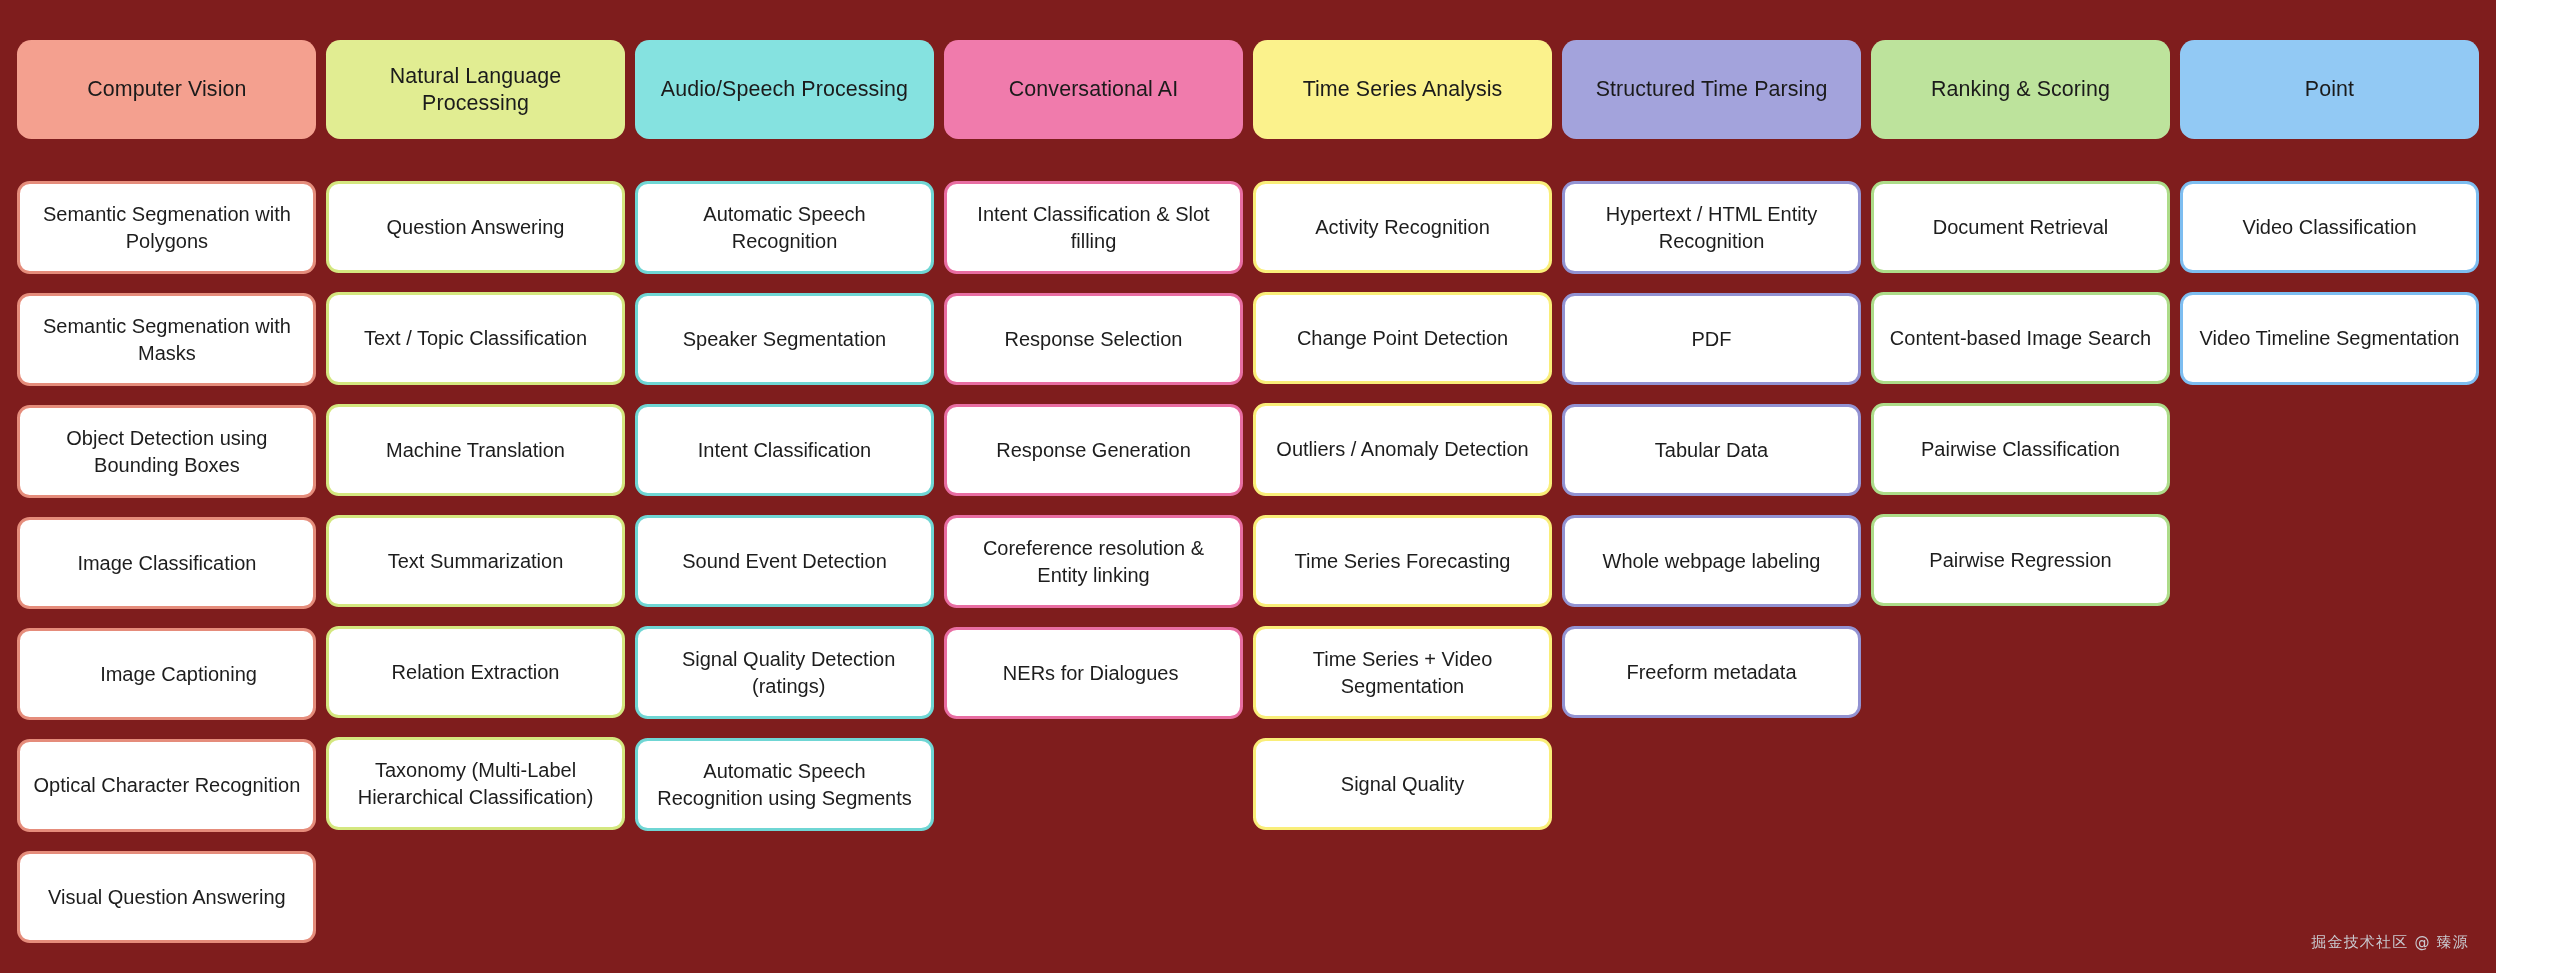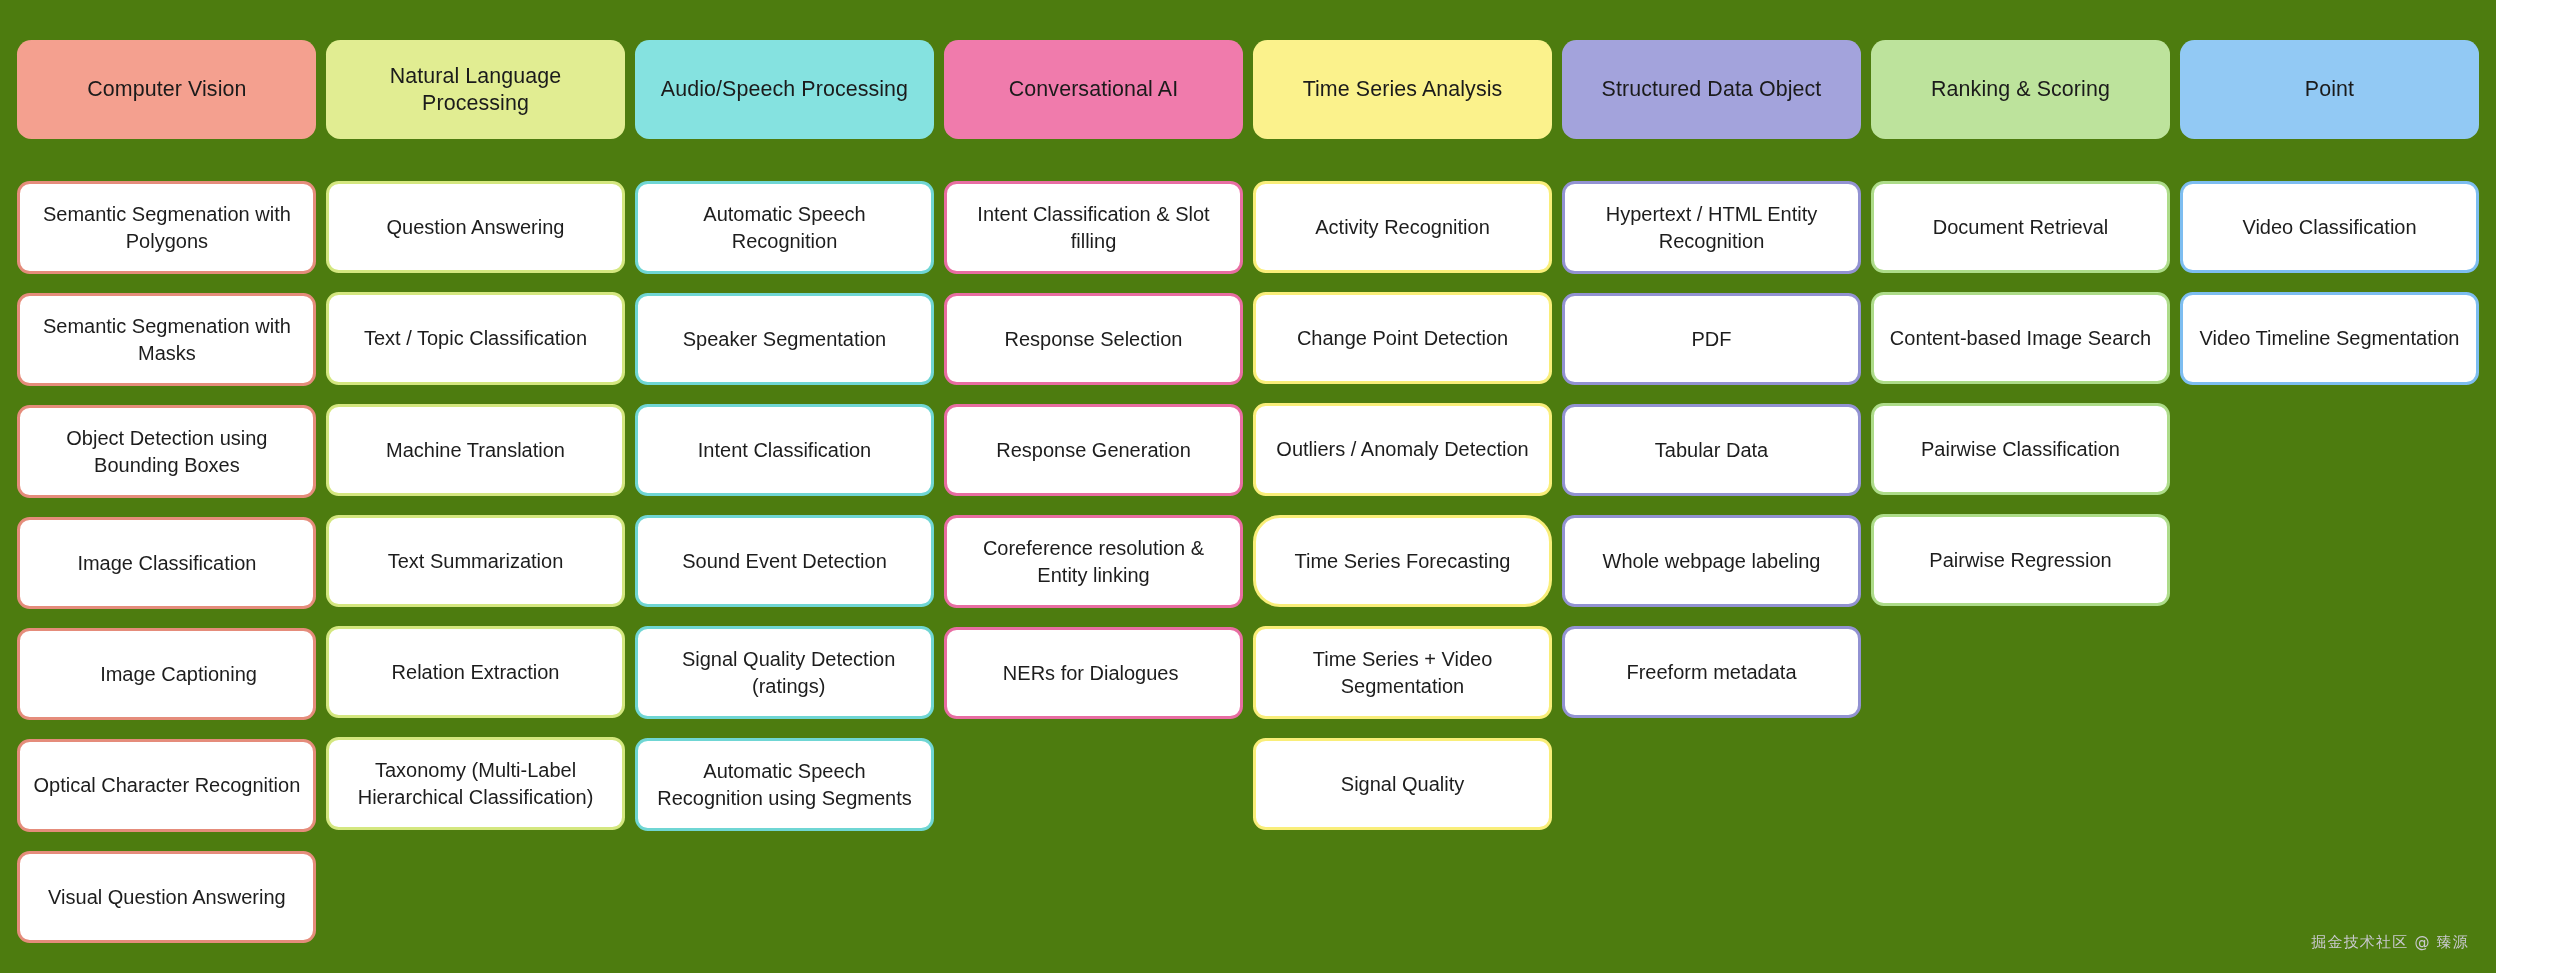--- a/index.html
+++ b/index.html
@@ -7,21 +7,21 @@
     width: 2576px;
     height: 974px;
     background: #ffffff;
     font-family: "Liberation Sans", "DejaVu Sans", sans-serif;
     overflow: hidden;
   }
   #board {
     position: relative;
     width: 2496px;
     height: 974px;
-    background: #4d7c0f;
+    background: #7f1d1d;
   }
   .column {
     position: absolute;
     top: 0;
     width: 299px;
   }
   .header-card {
     position: absolute;
     left: 0;
     top: 40px;
@@ -188,34 +188,34 @@
         <div class="cells">
           <div class="cell h1" style="border-color: rgb(249, 238, 121);">
             <span class="cell-label">Activity Recognition</span>
           </div>
           <div class="cell h1" style="border-color: rgb(249, 238, 121);">
             <span class="cell-label">Change Point Detection</span>
           </div>
           <div class="cell h2" style="border-color: rgb(249, 238, 121);">
             <span class="cell-label">Outliers / Anomaly Detection</span>
           </div>
-          <div class="cell h1" style="border-color: rgb(249, 238, 121); border-radius: 27px;">
+          <div class="cell h1" style="border-color: rgb(249, 238, 121);">
             <span class="cell-label">Time Series Forecasting</span>
           </div>
           <div class="cell h2" style="border-color: rgb(249, 238, 121);">
             <span class="cell-label">Time Series + Video Segmentation</span>
           </div>
           <div class="cell h1" style="border-color: rgb(249, 238, 121);">
             <span class="cell-label">Signal Quality</span>
           </div>
         </div>
       </div>
       <div class="column" style="left: 1562px;">
         <div class="header-card" style="background: rgb(163, 163, 220);">
-          <span class="cell-label">Structured Data Object</span>
+          <span class="cell-label">Structured Time Parsing</span>
         </div>
         <div class="cells">
           <div class="cell h2" style="border-color: rgb(146, 146, 210);">
             <span class="cell-label">Hypertext / HTML Entity Recognition</span>
           </div>
           <div class="cell h1" style="border-color: rgb(146, 146, 210);">
             <span class="cell-label">PDF</span>
           </div>
           <div class="cell h1" style="border-color: rgb(146, 146, 210);">
             <span class="cell-label">Tabular Data</span>

